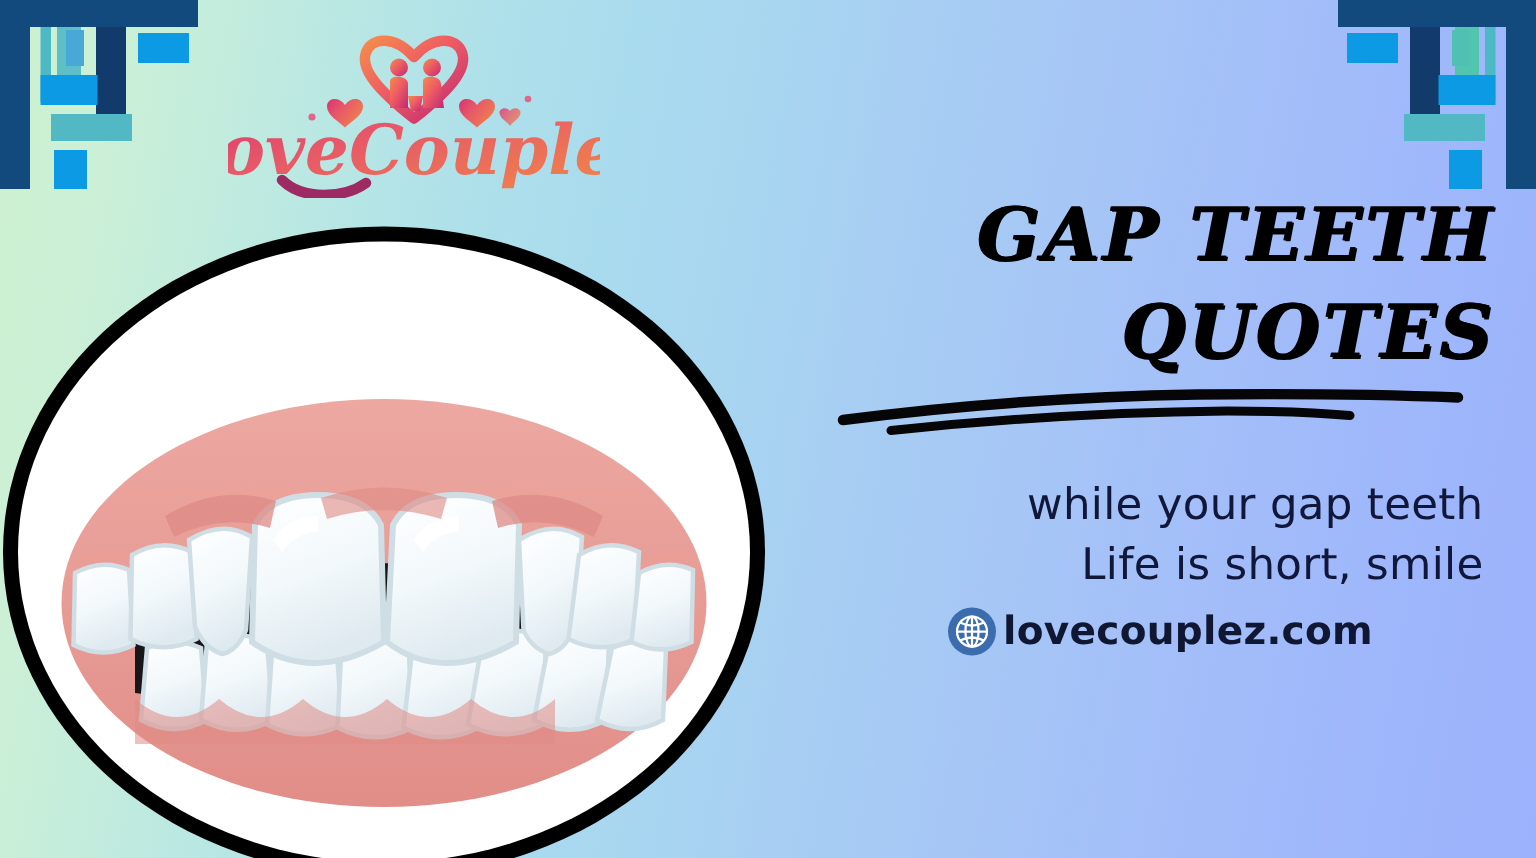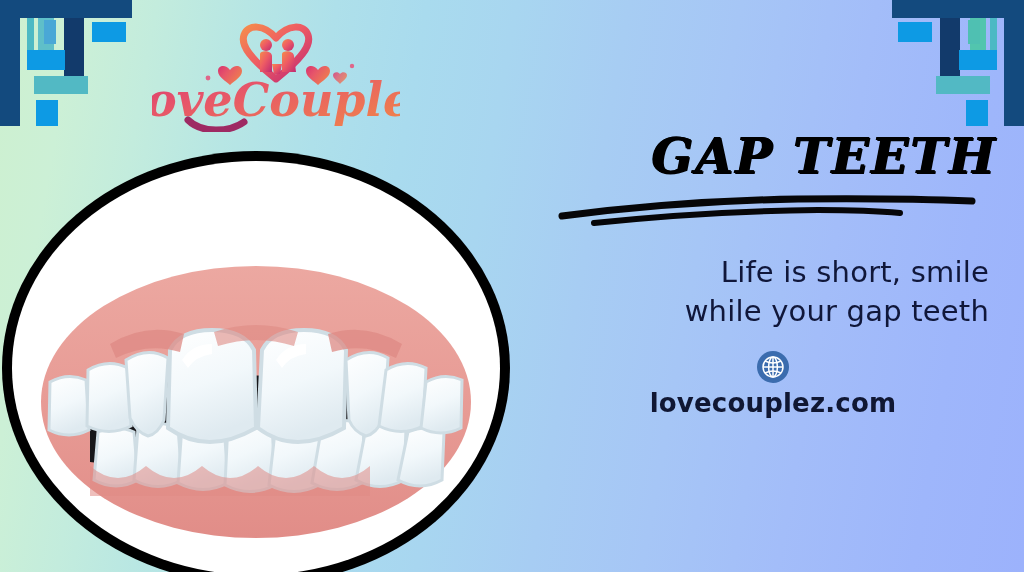--- a/index.html
+++ b/index.html
@@ -94,26 +94,25 @@
   #quote {
     margin: 22px 8px 0 8px;
     font-family: "DejaVu Sans", "Liberation Sans", sans-serif;
     font-size: 29px;
     line-height: 1.36;
     color: #10173a;
     letter-spacing: 0.2px;
   }
 
   #footer {
-    margin-top: 18px;
+    margin-top: 8px;
     display: flex;
     align-items: center;
     justify-content: center;
     gap: 4px;
-    flex-direction: column;
   }
   #globe-icon { width: 34px; height: 34px; display: block; flex: none; }
   #site {
     font-family: "DejaVu Sans", "Liberation Sans", sans-serif;
     font-size: 26px;
     font-weight: bold;
     color: #101733;
     letter-spacing: 0.2px;
   }
 </style>
@@ -251,30 +250,31 @@
 
         <path d="M120 334 q28 24 56 0 q28 24 56 0 q28 24 56 0 q28 24 56 0 q28 24 56 0 l0 30 l-280 0 z" fill="#e08a85" opacity="0.55"></path>
       </g>
     </svg>
   </div>
 
   <div id="content">
 
     <h1 id="title">
       <span>GAP TEETH</span><br>
+      <span>QUOTES</span>
     </h1>
 
     <svg id="underline" viewBox="0 0 430 36" xmlns="http://www.w3.org/2000/svg">
       <path d="M4 21 Q 120 6 240 4 Q 340 3 414 6" fill="none" stroke="#060608" stroke-width="7" stroke-linecap="round"></path>
       <path d="M36 28 Q 150 16 260 15 Q 310 15 342 18" fill="none" stroke="#060608" stroke-width="6" stroke-linecap="round"></path>
     </svg>
 
     <div id="quote">
+      <div>while your gap teeth</div>
       <div>Life is short, smile</div>
-      <div>while your gap teeth</div>
     </div>
 
     <div id="footer">
       <svg id="globe-icon" viewBox="0 0 34 34" xmlns="http://www.w3.org/2000/svg">
         <circle cx="17" cy="17" r="16" fill="#3b6cae"></circle>
         <g fill="none" stroke="#ffffff" stroke-width="1.5">
           <circle cx="17" cy="17" r="10"></circle>
           <ellipse cx="17" cy="17" rx="4.4" ry="10"></ellipse>
           <line x1="7" y1="17" x2="27" y2="17"></line>
           <path d="M9 11 q8 4 16 0"></path>

